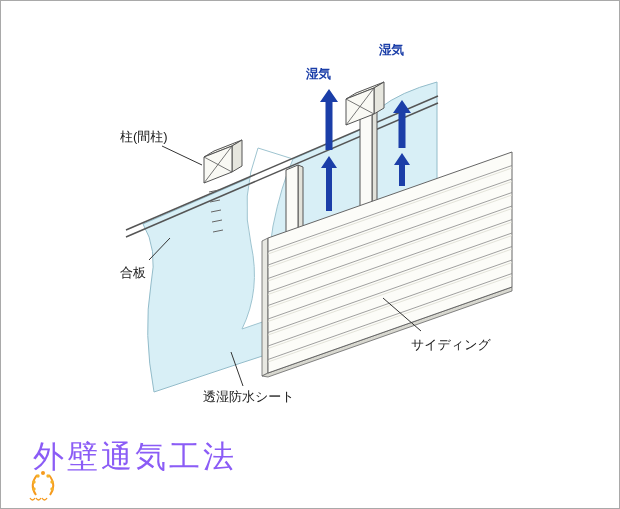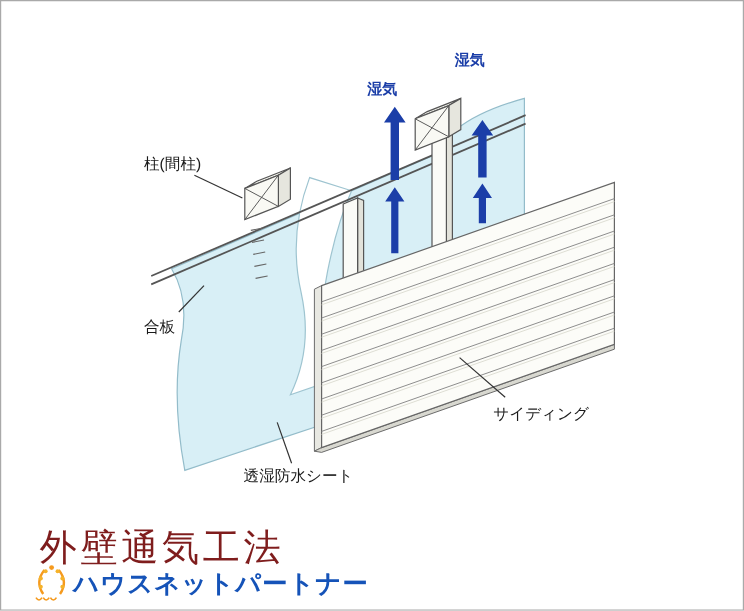--- a/index.html
+++ b/index.html
@@ -12,21 +12,21 @@
     overflow: hidden;
     font-family: "Liberation Sans", sans-serif;
   }
   .diagram-svg { position: absolute; left: 0; top: 0; width: 620px; height: 509px; }
   .diagram-svg text { font-family: "Liberation Sans", sans-serif; }
   .part-label { font-size: 13px; fill: #1a1a1a; }
   .moisture-label { font-size: 12.5px; font-weight: bold; }
   .footer-title {
     position: absolute; left: 33px; top: 436px;
     font-family: "Liberation Serif", "DejaVu Serif", serif;
-    font-size: 31px; color: #7f1d1d; letter-spacing: 3px;
+    font-size: 31px; color: #8b5cf6; letter-spacing: 3px;
     white-space: nowrap;
   }
   .brand-row { position: absolute; left: 26px; top: 469px; display: flex; align-items: center; }
   .brand-emblem { width: 32px; height: 34px; margin-right: 3px; }
   .brand-text {
     font-size: 21px; font-weight: bold; color: #1553b8; letter-spacing: 1px;
     white-space: nowrap;
   }
 </style>
 </head>
@@ -140,16 +140,15 @@
       <circle cx="26" cy="13" r="1.7" fill="#f5b32a"></circle>
       <circle cx="8" cy="20" r="1.7" fill="#f5b32a"></circle>
       <circle cx="26" cy="20" r="1.7" fill="#f5b32a"></circle>
       <circle cx="17" cy="4" r="2" fill="#f59a1e"></circle>
       <g stroke="#f59a1e" stroke-width="1.4" fill="none">
         <path d="M4 29 q2.5 4 5 0"></path>
         <path d="M10 29 q2.5 4 5 0"></path>
         <path d="M16 29 q2.5 4 5 0"></path>
       </g>
     </svg>
-    <span class="brand-text">ハウスネットパートナー</span>
   </div>
 
 </div>
 
 </body></html>

